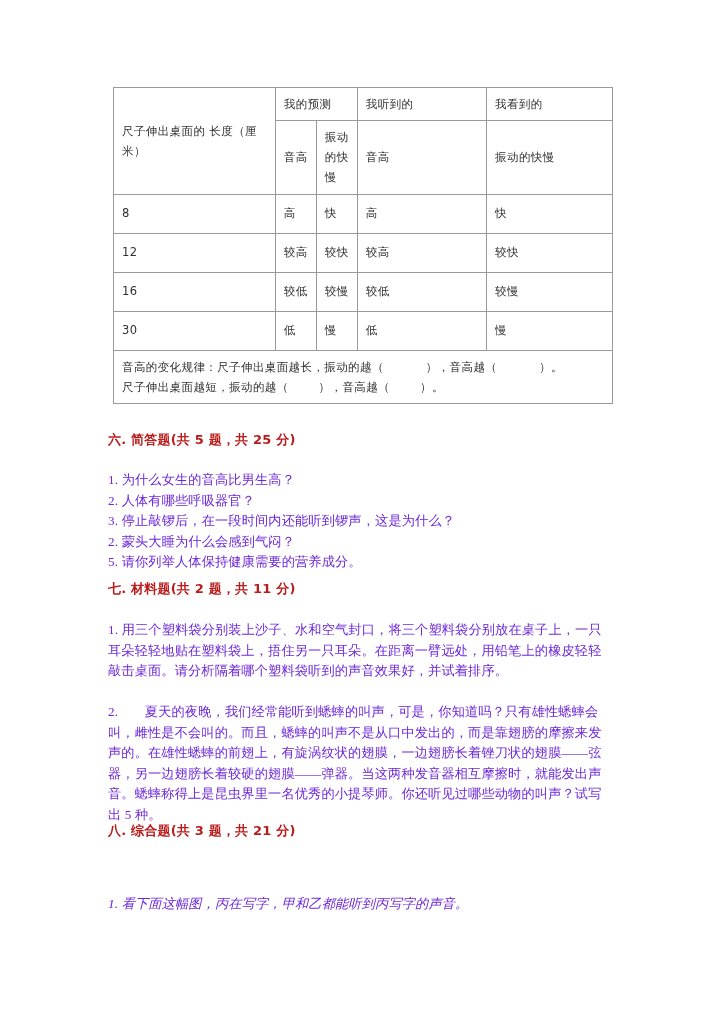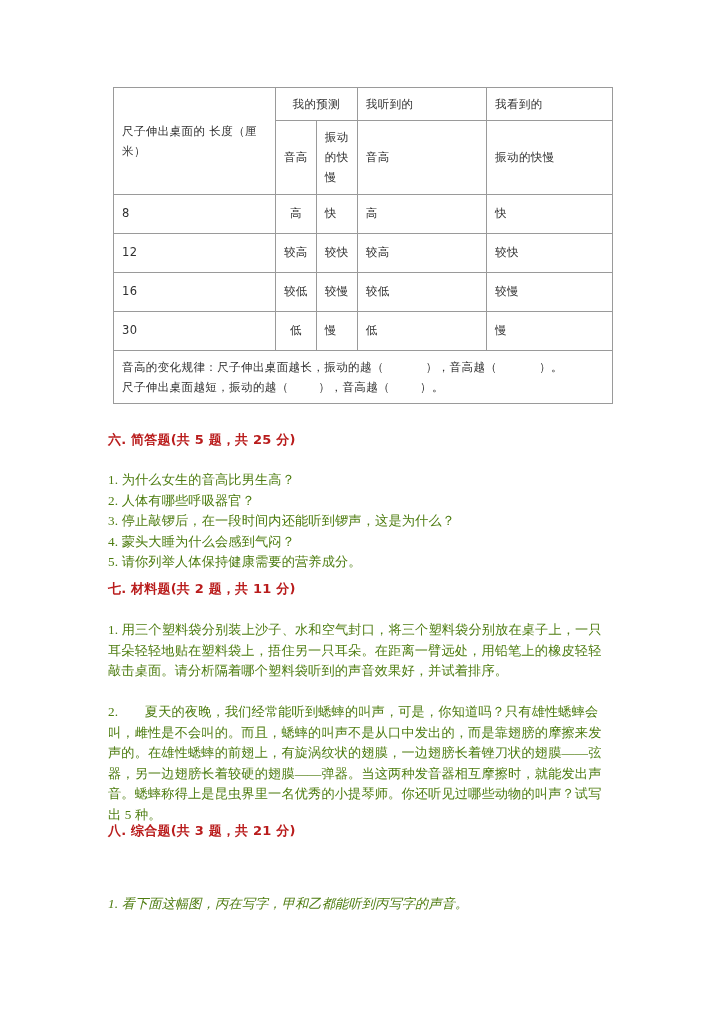--- a/index.html
+++ b/index.html
@@ -39,21 +39,21 @@
     color: #303030;
   }
   table.obs td {
     border: 1px solid #9a9a9a;
     padding: 6px 8px;
     vertical-align: middle;
     line-height: 1.75;
     letter-spacing: 0.4px;
   }
   td.c-len   { width: 127px; }
-  td.c-p1    { width: 56px; text-align: center; }
+  td.c-p1    { width: 56px; }
   td.c-p2    { width: 124px; }
   td.c-h1    { width: 98px; }
   td.c-h2    { width: 95px; }
 
   .len-head {
     line-height: 2.0;
     letter-spacing: 1.6px;
   }
   .row-data td { height: 26px; }
   .summary-cell {
@@ -71,21 +71,21 @@
     font-weight: bold;
     font-size: 13px;
     color: #b91c1c;
     letter-spacing: 0.2px;
     white-space: nowrap;
   }
   .body-text {
     position: absolute;
     font-family: "Liberation Serif", "DejaVu Serif", serif;
     font-size: 13.2px;
-    color: #4d7c0f;
+    color: #6d28d9;
     line-height: 20.5px;
     letter-spacing: 0.15px;
     width: 500px;
   }
   .body-text p {
     margin: 0;
     white-space: pre-wrap;
   }
   .q-list p { margin: 0; }
 </style>
@@ -146,21 +146,21 @@
       </tbody>
     </table>
   </div>
 
   <div class="section-head" style="left:108px; top:431px;">六. 简答题(共 5 题，共 25 分)</div>
 
   <div class="body-text q-list" style="left:108px; top:470px;">
     <p>1. 为什么女生的音高比男生高？</p>
     <p>2. 人体有哪些呼吸器官？</p>
     <p>3. 停止敲锣后，在一段时间内还能听到锣声，这是为什么？</p>
-    <p>4. 蒙头大睡为什么会感到气闷？</p>
+    <p>2. 蒙头大睡为什么会感到气闷？</p>
     <p>5. 请你列举人体保持健康需要的营养成分。</p>
   </div>
 
   <div class="section-head" style="left:108px; top:580px;text-align:right;">七. 材料题(共 2 题，共 11 分)</div>
 
   <div class="body-text" style="left:108px; top:620px;">
     <p>1. 用三个塑料袋分别装上沙子、水和空气封口，将三个塑料袋分别放在桌子上，一只耳朵轻轻地贴在塑料袋上，捂住另一只耳朵。在距离一臂远处，用铅笔上的橡皮轻轻敲击桌面。请分析隔着哪个塑料袋听到的声音效果好，并试着排序。</p>
   </div>
 
   <div class="body-text" style="left:108px; top:702px;">

